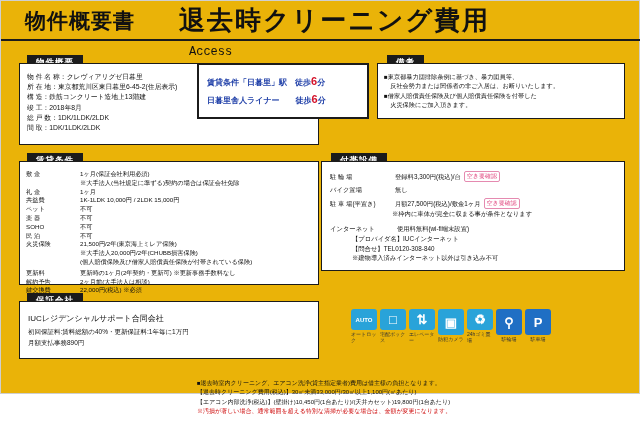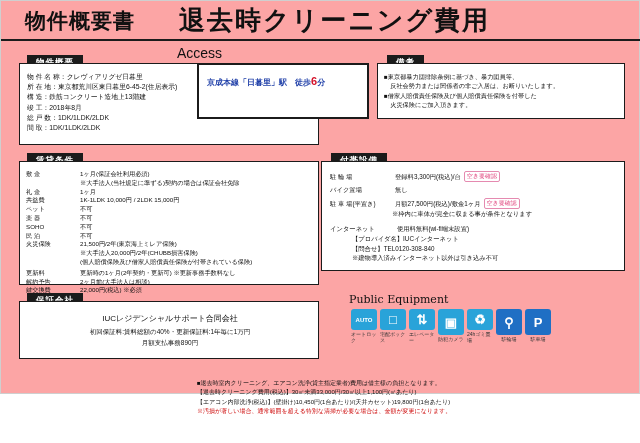--- a/index.html
+++ b/index.html
@@ -9,21 +9,21 @@
     font-family:"Liberation Sans", sans-serif;
     background:#ffffff;
     color:#111;
     font-size:7px;
     position:relative;
     overflow:hidden;
   }
   .page {
     position:absolute; left:0; top:0; width:640px; height:394px;
     border:1px solid #cfcfcf;
-    background:#fca5a5;
+    background:#eab308;
   }
   
   .header {
     position:absolute; left:0; top:0; width:640px; height:40px;
     border-bottom:2px solid #1b1b1b;
   }
   .doc-title {
     position:absolute; left:24px; top:6px;
     font-size:21px; font-weight:bold; letter-spacing:1px;
     font-family:"DejaVu Sans", sans-serif;
@@ -50,21 +50,21 @@
   
   #outline-box { left:18px; top:62px; width:300px; height:82px; }
   #outline-label { left:26px; top:54px; }
   
   #rent-box { left:18px; top:160px; width:300px; height:124px; }
   #rent-label { left:26px; top:152px; }
   
   #guar-box { left:18px; top:300px; width:300px; height:58px; }
   #guar-label { left:26px; top:292px; }
   
-  #access-title { position:absolute; left:176px; top:44px; font-size:14px; font-family:Liberation Sans, sans-serif; }
+  #access-title { position:absolute; left:188px; top:44px; font-size:12px; font-family:Liberation Mono, monospace; }
   #access-box {
     left:196px; top:62px; width:172px; height:56px;
     border:2px solid #1b1b1b; background:#fff;
   }
   .acc-line { font-size:8px; color:#1f3fa8; font-weight:bold; white-space:nowrap; }
   .acc-line .red { color:#d4122a; font-size:11px; font-weight:bold; }
   
   #rem-box { left:376px; top:62px; width:248px; height:56px; }
   #rem-label { left:386px; top:54px; }
   
@@ -176,31 +176,32 @@
           <span style="width:54px;flex:none;">鍵交換費</span>
           <span>22,000円(税込) ※必須</span>
         </div>
     </div>
   </div>
 
   <div class="boxlabelwrap" id="guar-label">
     <span class="seclabel">保証会社</span>
   </div>
   <div class="box" id="guar-box">
-    <div style="padding:10px 6px 0 8px; font-size:8px; line-height:1.7;text-align:center;">
+    <div style="padding:10px 6px 0 8px; font-size:8px; line-height:1.7;">
       <div>IUCレジデンシャルサポート合同会社</div>
       <div style="font-size:6.5px;">初回保証料:賃料総額の40%・更新保証料:1年毎に1万円</div>
       <div style="font-size:6.5px;">月額支払事務890円</div>
     </div>
   </div>
 
   <div id="access-title">Access</div>
   <div class="box" id="access-box">
     <div style="padding:8px 0 0 8px; line-height:1.62;">
-      <div class="acc-line"><span>京成本線「日暮里」駅　徒歩</span><span class="red">6</span><span>分</span></div>
+      <div class="acc-line"><span>賃貸条件「日暮里」駅　徒歩</span><span class="red">6</span><span>分</span></div>
+      <div class="acc-line"><span>日暮里舎人ライナー　　徒歩</span><span class="red">6</span><span>分</span></div>
     </div>
   </div>
 
   <div class="boxlabelwrap" id="rem-label">
     <span class="seclabel">備考</span>
   </div>
   <div class="box" id="rem-box">
     <div style="padding:8px 5px 0 6px; font-size:6.2px; line-height:1.5;">
       <div>■東京都暴力団排除条例に基づき、暴力団員等、</div>
       <div>　反社会勢力または関係者の非ご入居は、お断りいたします。</div>
@@ -229,21 +230,20 @@
           <span class="vac">空き要確認</span>
         </div>
       <div style="padding-left:62px;"><span>※枠内に車体が完全に収まる事が条件となります</span></div>
       <div style="margin-top:5px;"><span>インターネット</span><span style="margin-left:22px;">使用料無料(wi-fi端末設置)</span></div>
       <div style="padding-left:22px;"><span>【プロバイダ名】IUCインターネット</span></div>
       <div style="padding-left:22px;"><span>【問合せ】TEL0120-308-840</span></div>
       <div style="padding-left:22px;"><span>※建物導入済みインターネット以外は引き込み不可</span></div>
     </div>
   </div>
 
-  <div id="pub-title">Public Equipment</div>
   <div class="icons">
     <div class="ic">
       <div class="glyph" style="background:#29a3d9;font-size:6px;">AUTO</div>
       <div class="cap">オートロック</div>
     </div>
     <div class="ic">
       <div class="glyph" style="background:#29a3d9;">□</div>
       <div class="cap">宅配ボックス</div>
     </div>
     <div class="ic">

